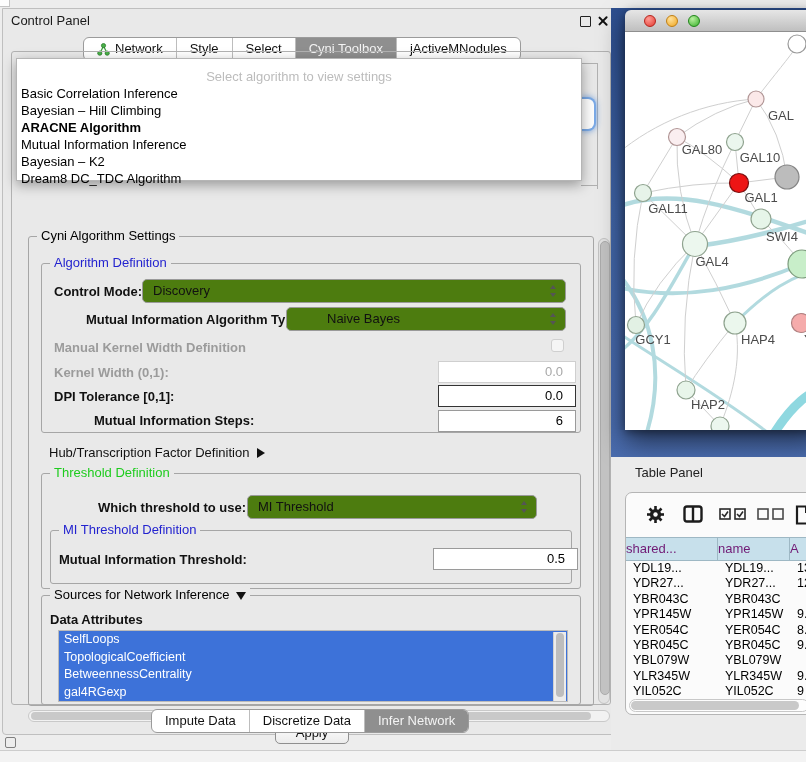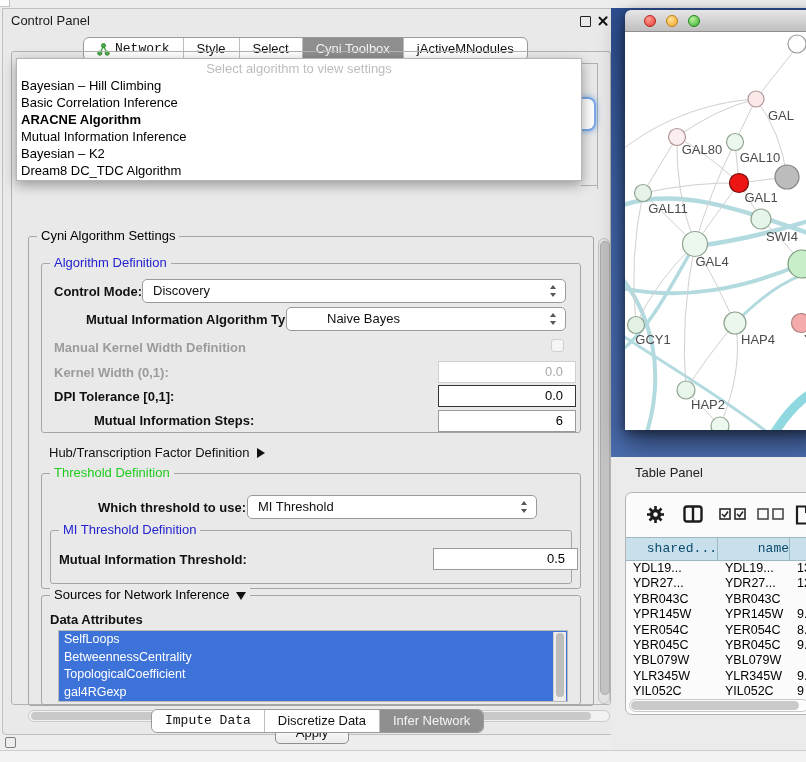--- a/index.html
+++ b/index.html
@@ -12,28 +12,28 @@
   .cp-title{position:absolute;left:8px;top:0;line-height:24px;font-size:13px;color:#1a1a1a;}
   .float-icon{position:absolute;right:28px;top:7px;width:9px;height:9px;border:1.5px solid #222;border-radius:1px;}
   .close-icon{position:absolute;right:10px;top:6px;width:12px;height:12px;}
   .close-icon:before,.close-icon:after{content:"";position:absolute;left:5px;top:0;width:2.4px;height:12px;background:#111;border-radius:1px;}
   .close-icon:before{transform:rotate(45deg);} .close-icon:after{transform:rotate(-45deg);}
 
   .seg-bar{position:absolute;display:flex;background:#fff;border:1px solid #9b9b9b;border-radius:6px;overflow:hidden;height:24px;box-sizing:border-box;}
   .cp-tabbar{left:80px;top:28px;}
   .cp-bottombar{left:148px;top:700px;}
   .seg-tab{display:flex;align-items:center;gap:5px;padding:0 13px;font-size:13px;line-height:22px;color:#111;border-left:1px solid #bdbdbd;cursor:default;white-space:nowrap;}
-  .seg-tab:first-child{border-left:none;font-family:Liberation Mono, monospace;}
+  .seg-tab:first-child{border-left:none;}
   .seg-tab.sel{background:#8f8f8f;color:#f4f4f4;}
 
   .content-panel{position:absolute;left:8px;top:42px;width:600px;height:654px;border:1px solid #b2b2b2;border-radius:3px;box-sizing:border-box;}
 
   
   .algo-popup{position:absolute;left:13px;top:49px;width:564px;height:121px;background:#fff;border:1px solid #b5b5b5;box-shadow:0 4px 12px rgba(0,0,0,.35);z-index:60;}
-  .popup-prompt{text-align:center;color:#bcbcbc;font-size:13px;height:17px;line-height:17px;margin-top:1px;}
+  .popup-prompt{text-align:center;color:#bcbcbc;font-size:13px;height:17px;line-height:17px;margin-top:9px;}
   .popup-item{font-size:13px;height:17px;line-height:17px;padding-left:4px;color:#000;}
   .popup-item.bold{font-weight:bold;}
 
   
   .frag-combo{position:absolute;left:578px;top:88px;width:13px;height:30px;background:#fdfdfd;border:2px solid #7aa9e6;border-left:none;border-radius:0 8px 8px 0;box-shadow:0 0 6px rgba(80,140,220,.8);z-index:5;}
   .frag-line-v{position:absolute;left:594px;top:54px;height:126px;border-left:1px solid #b0b0b0;z-index:4;}
   .frag-line-h1{position:absolute;left:578px;top:54px;width:16px;border-top:1px solid #b0b0b0;z-index:4;}
   .frag-line-h2{position:absolute;left:578px;top:176px;width:16px;border-top:1px solid #b0b0b0;z-index:4;}
 
   
@@ -43,21 +43,21 @@
   .settings-group{left:16px;top:184px;width:566px;height:470px;}
   .alg-group{left:12px;top:26px;width:540px;height:170px;}
   .thr-group{left:12px;top:236px;width:540px;height:116px;}
   .mithr-group{left:8px;top:56px;right:8px;height:54px;}
   .src-group{left:12px;top:358px;width:540px;height:110px;}
 
   .flabel{position:absolute;font-size:13px;color:#111;white-space:nowrap;}
   .bold{font-weight:bold;}
   .dis{color:#9b9b9b;}
 
-  .combo{position:absolute;height:24px;background:#ffffff;border:1px solid #9a9a9a;border-radius:5px;box-sizing:border-box;font-size:13px;line-height:22px;padding-left:10px;color:#111;}
+  .combo{position:absolute;height:24px;background:#4d7c0f;border:1px solid #9a9a9a;border-radius:5px;box-sizing:border-box;font-size:13px;line-height:22px;padding-left:10px;color:#111;}
   .spin{position:absolute;right:8px;top:50%;margin-top:-6px;width:7px;height:12px;}
   .spin:before{content:"";position:absolute;top:0;left:0;border-left:3.5px solid transparent;border-right:3.5px solid transparent;border-bottom:4.5px solid #555;}
   .spin:after{content:"";position:absolute;bottom:0;left:0;border-left:3.5px solid transparent;border-right:3.5px solid transparent;border-top:4.5px solid #555;}
 
   .num-input{position:absolute;left:396px;right:4px;height:22px;background:#fff;border:1px solid #9a9a9a;box-sizing:border-box;font-size:13px;line-height:20px;text-align:right;padding-right:12px;color:#000;}
   .num-input.disabled{border-color:#cfcfcf;color:#a8a8a8;}
   .num-input.dark{border:1.5px solid #333;}
   .checkbox{position:absolute;width:13px;height:13px;background:#f5f5f5;border:1px solid #cfcfcf;border-radius:3px;box-sizing:border-box;}
 
   .arrow-right{display:inline-block;width:0;height:0;border-top:5.5px solid transparent;border-bottom:5.5px solid transparent;border-left:8px solid #111;vertical-align:middle;margin-left:8px;}
@@ -87,21 +87,21 @@
   .net-canvas{position:absolute;left:0;top:22px;width:100%;height:398px;background:#fff;overflow:hidden;}
   .nlabel{font-size:13px;fill:#4b4b4b;font-family:"Liberation Sans","DejaVu Sans",sans-serif;}
 
   
   .table-panel{position:absolute;left:611px;top:457px;width:195px;height:293px;background:#ebebeb;}
   .tp-title{position:absolute;left:24px;top:0;height:31px;line-height:31px;font-size:13px;color:#222;}
   .tp-container{position:absolute;left:14px;top:35px;width:190px;height:223px;background:#fbfbfb;border:1px solid #b5b5b5;border-radius:7px;box-sizing:border-box;overflow:hidden;}
   .tp-toolbar{position:absolute;left:0;top:0;width:100%;height:44px;}
   .tico{position:absolute;top:12px;}
   .tp-thead{position:absolute;left:0;top:44px;width:240px;height:24px;display:flex;background:#c7e0eb;border-top:1px solid #9eb8c4;border-bottom:1px solid #9eb8c4;box-sizing:border-box;}
-  .th{font-size:13px;color:#0c4a6e;line-height:22px;text-align:right;border-right:1px solid #9eb8c4;box-sizing:border-box;overflow:hidden;white-space:nowrap;font-family:Liberation Mono, monospace;}
+  .th{font-size:13px;color:#701a75;line-height:22px;text-align:left;border-right:1px solid #9eb8c4;box-sizing:border-box;overflow:hidden;white-space:nowrap;}
   .c0{width:92px;} .c1{width:72px;} .c2{width:40px;}
   .tp-tbody{position:absolute;left:0;top:68px;width:240px;height:138px;overflow:hidden;}
   .trow{display:flex;height:15.4px;}
   .td{font-size:12.5px;line-height:15.4px;padding-left:7px;box-sizing:border-box;overflow:hidden;white-space:nowrap;color:#000;}
   .tp-hscroll{position:absolute;left:3px;top:206px;width:180px;height:13px;background:#fdfdfd;border:1px solid #c8c8c8;border-radius:7px;box-sizing:border-box;}
   .tp-hscroll .thumb{position:absolute;left:1px;top:1px;width:168px;height:9px;background:#c9c9c9;border-radius:5px;}
 
   
   .top-notch{position:absolute;left:0;top:0;width:9px;height:6px;background:#fdfdfd;border:1px solid #c4c4c4;border-top:none;border-left:none;}
   .corner-icon{position:absolute;left:5px;top:737px;width:11px;height:11px;border:1.5px solid #7f7f7f;border-radius:2px;box-sizing:border-box;}
@@ -191,22 +191,22 @@
         </div>
 
         <div class="group src-group">
           <span class="group-label"><span>Sources for Network Inference</span><span class="arrow-down"></span></span>
           <span class="flabel bold" style="left:8px;top:16px;">Data Attributes</span>
           <div class="attr-list" id="attrList">
             <div class="attr-vscroll">
                 <div class="thumb"></div>
               </div>
           <div class="attr-item selected">SelfLoops</div>
+              <div class="attr-item selected">TopologicalCoefficient</div>
               <div class="attr-item selected">BetweennessCentrality</div>
-              <div class="attr-item selected">TopologicalCoefficient</div>
               <div class="attr-item selected">gal4RGexp</div>
             </div>
         </div>
       </div>
 
       <div class="vscroll">
           <div class="thumb"></div>
         </div>
       <div class="hscroll">
           <div class="thumb"></div>
@@ -215,22 +215,22 @@
     </div>
 
     <div class="frag-line-v"></div>
     <div class="frag-line-h1"></div>
     <div class="frag-line-h2"></div>
     <div class="frag-combo"></div>
 
     <div class="algo-popup">
       <div class="popup-prompt">Select algorithm to view settings</div>
       <div id="popupItems">
+          <div class="popup-item">Basic Correlation Inference</div>
           <div class="popup-item">Bayesian – Hill Climbing</div>
-          <div class="popup-item">Basic Correlation Inference</div>
           <div class="popup-item bold">ARACNE Algorithm</div>
           <div class="popup-item">Mutual Information Inference</div>
           <div class="popup-item">Bayesian – K2</div>
           <div class="popup-item">Dream8 DC_TDC Algorithm</div>
         </div>
     </div>
 
     <div class="seg-bar cp-bottombar" id="cpBottomTabs">
         <div class="seg-tab">
           <span>Impute Data</span>

